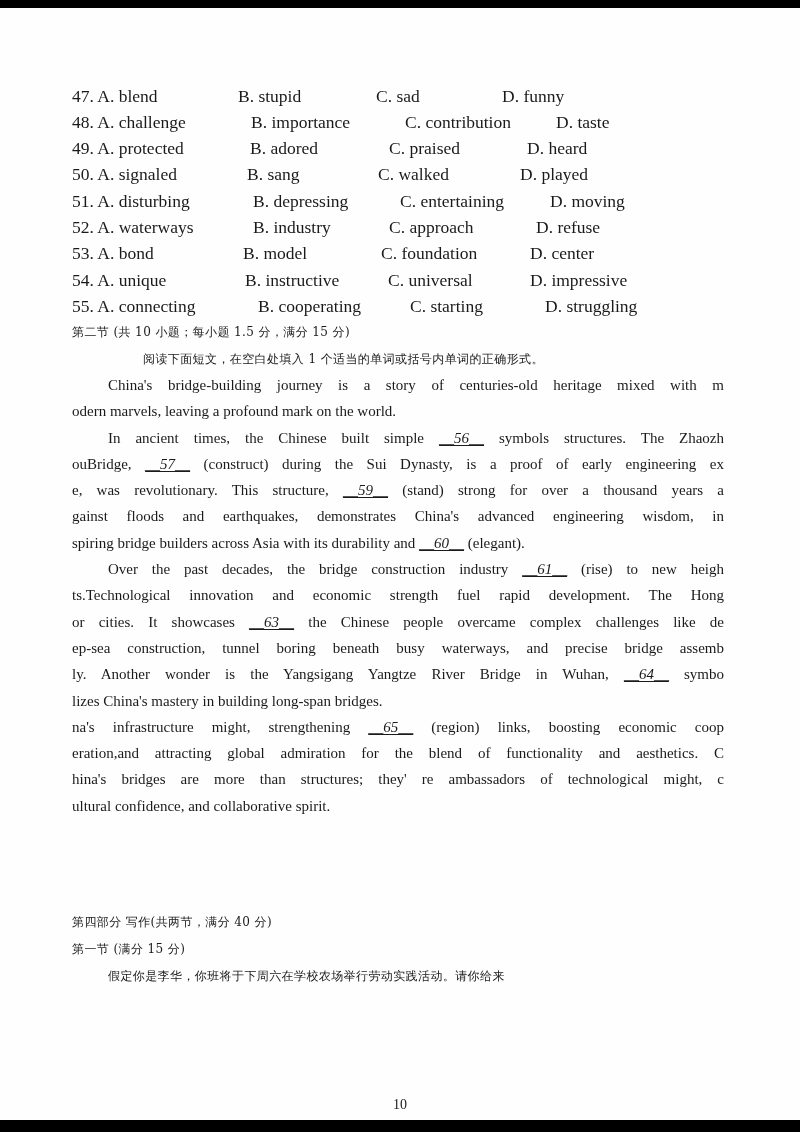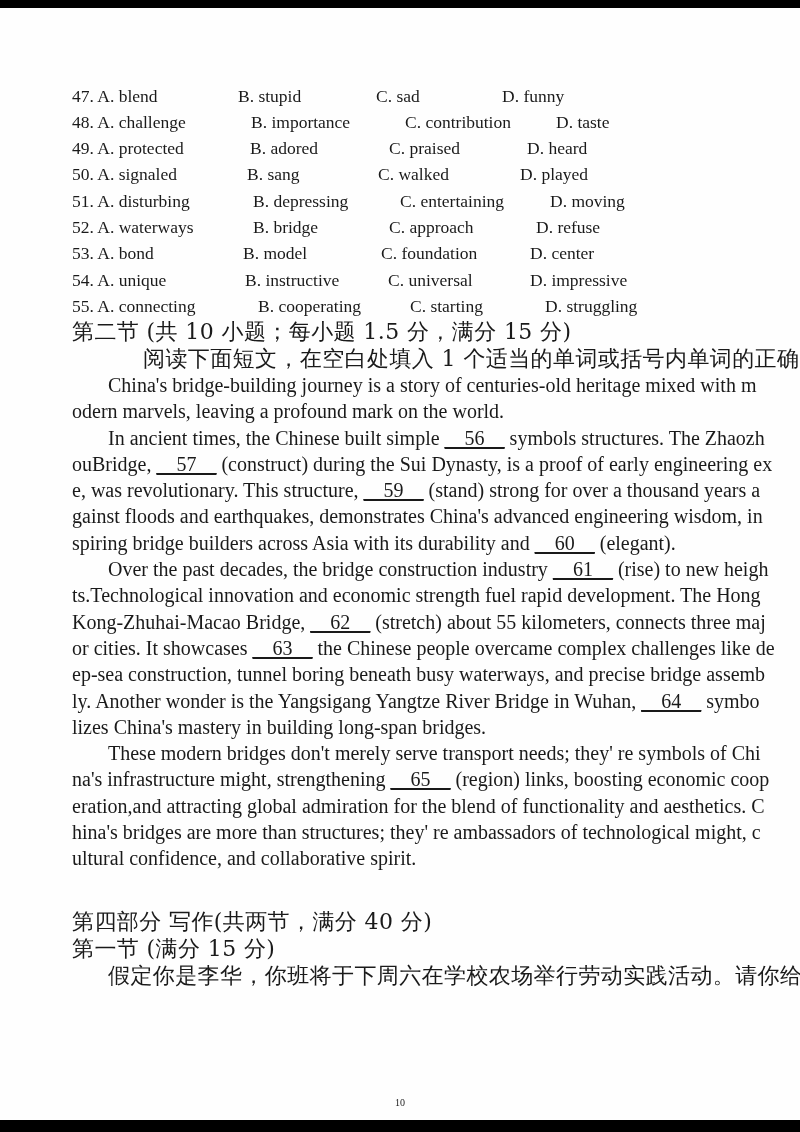--- a/index.html
+++ b/index.html
@@ -8,28 +8,28 @@
     position: absolute; left: 0; top: 8px; width: 800px; height: 1112px;
     background: #fefefe; color: #1a1a1a;
     font-family: "Liberation Serif", "DejaVu Serif", serif;
   }
   .topbar { position: absolute; left: 0; top: 0; width: 800px; height: 8px; background: #000; }
   .bottombar { position: absolute; left: 0; top: 1120px; width: 800px; height: 12px; background: #000; }
 
   .opt-row { position: absolute; left: 0; height: 26px; font-size: 17.5px; line-height: 26px; white-space: nowrap; }
   .opt { position: absolute; top: 0; }
 
-  .text-block { position: absolute; left: 72px; width: 652px; font-size: 20px; line-height: 26.3px; }
+  .text-block { position: absolute; left: 72px; width: 652px; font-size: 15px; line-height: 26.3px; }
   .line { display: block; height: 26.3px; white-space: nowrap; overflow: visible; text-align: justify; text-align-last: justify; }
   .line.last { text-align-last: left; }
   .indent { padding-left: 36px; }
-  .blank { text-decoration: underline; text-underline-offset: 2px; }
+  .blank { text-decoration: underline; text-underline-offset: 2px; font-style: italic; }
   .cn { font-family: "DejaVu Serif", "Liberation Serif", serif; font-size: 16.5px; letter-spacing: 0.4px; }
-  .heading { position: absolute; left: 72px; font-size: 22px; line-height: 26px; white-space: nowrap; }
-  .page-num { position: absolute; left: 0; width: 800px; top: 1089px; text-align: center; font-size: 10px; }
+  .heading { position: absolute; left: 72px; font-size: 12px; line-height: 26px; white-space: nowrap; }
+  .page-num { position: absolute; left: 0; width: 800px; top: 1089px; text-align: center; font-size: 14px; }
 </style>
 </head>
 <body>
 
 <div class="topbar"></div>
 
 <div class="page">
 
   <div class="opt-row" style="top:75px;">
     <span class="opt" style="left:72px"><span>47.</span> <span>A. blend</span></span>
@@ -56,21 +56,21 @@
     <span class="opt" style="left:520px">D. played</span>
   </div>
   <div class="opt-row" style="top:180px;">
     <span class="opt" style="left:72px"><span>51.</span> <span>A. disturbing</span></span>
     <span class="opt" style="left:253px">B. depressing</span>
     <span class="opt" style="left:400px">C. entertaining</span>
     <span class="opt" style="left:550px">D. moving</span>
   </div>
   <div class="opt-row" style="top:206px;">
     <span class="opt" style="left:72px"><span>52.</span> <span>A. waterways</span></span>
-    <span class="opt" style="left:253px">B. bridge</span>
+    <span class="opt" style="left:253px">B. industry</span>
     <span class="opt" style="left:389px">C. approach</span>
     <span class="opt" style="left:536px">D. refuse</span>
   </div>
   <div class="opt-row" style="top:232px;">
     <span class="opt" style="left:72px"><span>53.</span> <span>A. bond</span></span>
     <span class="opt" style="left:243px">B. model</span>
     <span class="opt" style="left:381px">C. foundation</span>
     <span class="opt" style="left:530px">D. center</span>
   </div>
   <div class="opt-row" style="top:259px;">
@@ -95,27 +95,25 @@
     <span class="line last">odern marvels, leaving a profound mark on the world.</span>
 
     <span class="line indent"><span>In ancient times, the Chinese built simple </span><span class="blank">__56__</span><span> symbols structures. The Zhaozh</span></span>
     <span class="line"><span>ouBridge, </span><span class="blank">__57__</span><span> (construct) during the Sui Dynasty, is a proof of early engineering ex</span></span>
     <span class="line"><span>e, was revolutionary. This structure, </span><span class="blank">__59__</span><span> (stand) strong for over a thousand years a</span></span>
     <span class="line">gainst floods and earthquakes, demonstrates China's advanced engineering wisdom, in</span>
     <span class="line last"><span>spiring bridge builders across Asia with its durability and </span><span class="blank">__60__</span><span> (elegant).</span></span>
 
     <span class="line indent"><span>Over the past decades, the bridge construction industry </span><span class="blank">__61__</span><span> (rise) to new heigh</span></span>
     <span class="line">ts.Technological innovation and economic strength fuel rapid development. The Hong</span>
-    <span class="line"><span>Kong-Zhuhai-Macao Bridge, </span><span class="blank">__62__</span><span> (stretch) about 55 kilometers, connects three maj</span></span>
     <span class="line"><span>or cities. It showcases </span><span class="blank">__63__</span><span> the Chinese people overcame complex challenges like de</span></span>
     <span class="line">ep-sea construction, tunnel boring beneath busy waterways, and precise bridge assemb</span>
     <span class="line"><span>ly. Another wonder is the Yangsigang Yangtze River Bridge in Wuhan, </span><span class="blank">__64__</span><span> symbo</span></span>
     <span class="line last">lizes China's mastery in building long-span bridges.</span>
 
-    <span class="line indent">These modern bridges don't merely serve transport needs; they' re symbols of Chi</span>
     <span class="line"><span>na's infrastructure might, strengthening </span><span class="blank">__65__</span><span> (region) links, boosting economic coop</span></span>
     <span class="line">eration,and attracting global admiration for the blend of functionality and aesthetics. C</span>
     <span class="line">hina's bridges are more than structures; they' re ambassadors of technological might, c</span>
     <span class="line last">ultural confidence, and collaborative spirit.</span>
   </div>
 
   <div class="heading cn" style="top:901px;">第四部分 写作(共两节，满分 40 分)</div>
   <div class="heading cn" style="top:928px;">第一节 (满分 15 分)</div>
   <div class="heading cn" style="top:955px; left:108px;">假定你是李华，你班将于下周六在学校农场举行劳动实践活动。请你给来</div>
 

